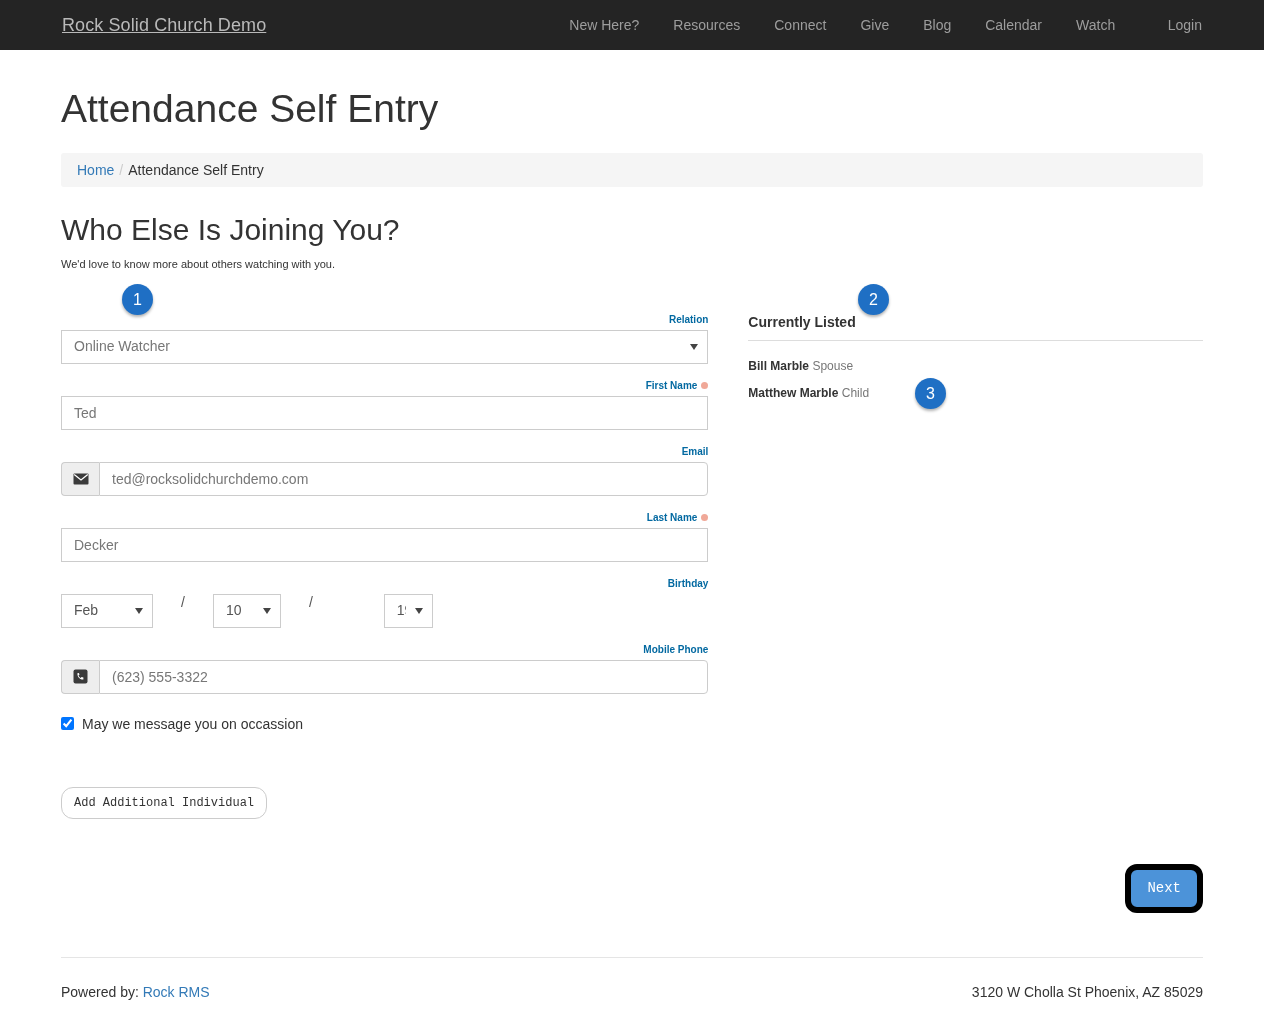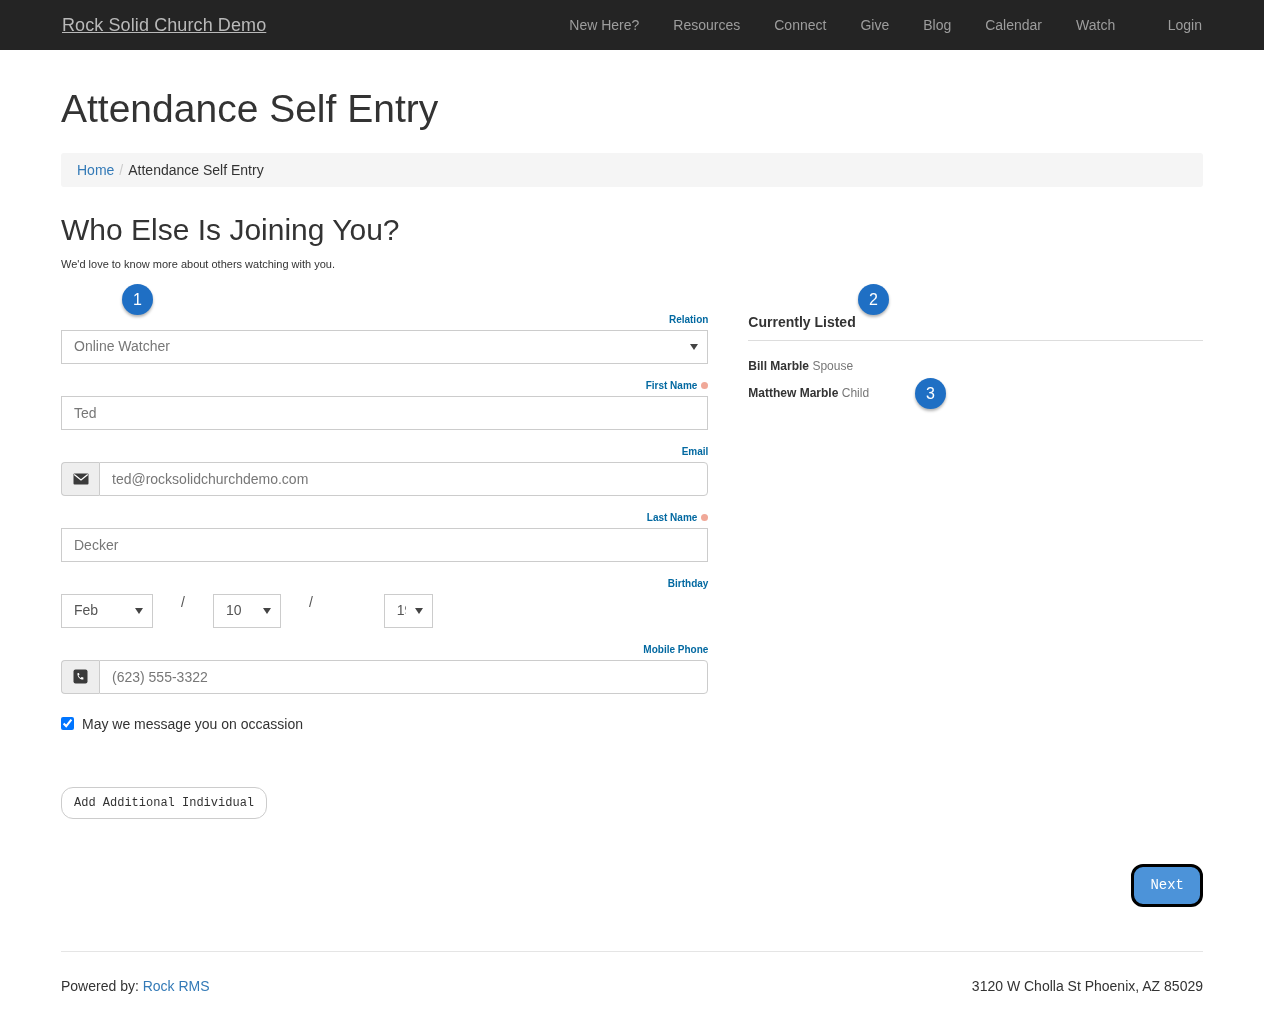--- a/index.html
+++ b/index.html
@@ -211,21 +211,21 @@
     white-space:nowrap;
     margin-top:19px;
   }
   .btn-default {
     background:#ffffff;
     border:1px solid #cccccc;
     color:#333;
   }
   .btn-primary {
     background:#4c93d9;
-    border:3px solid #000000;
+    border:6px solid #000000;
     color:#ffffff;
     font-size:14px;
     padding:8px 16px;
   }
   .add-btn-wrap { margin-top:36px; }
 
   
   .listed-head {
     font-weight:bold;
     font-size:14px;

